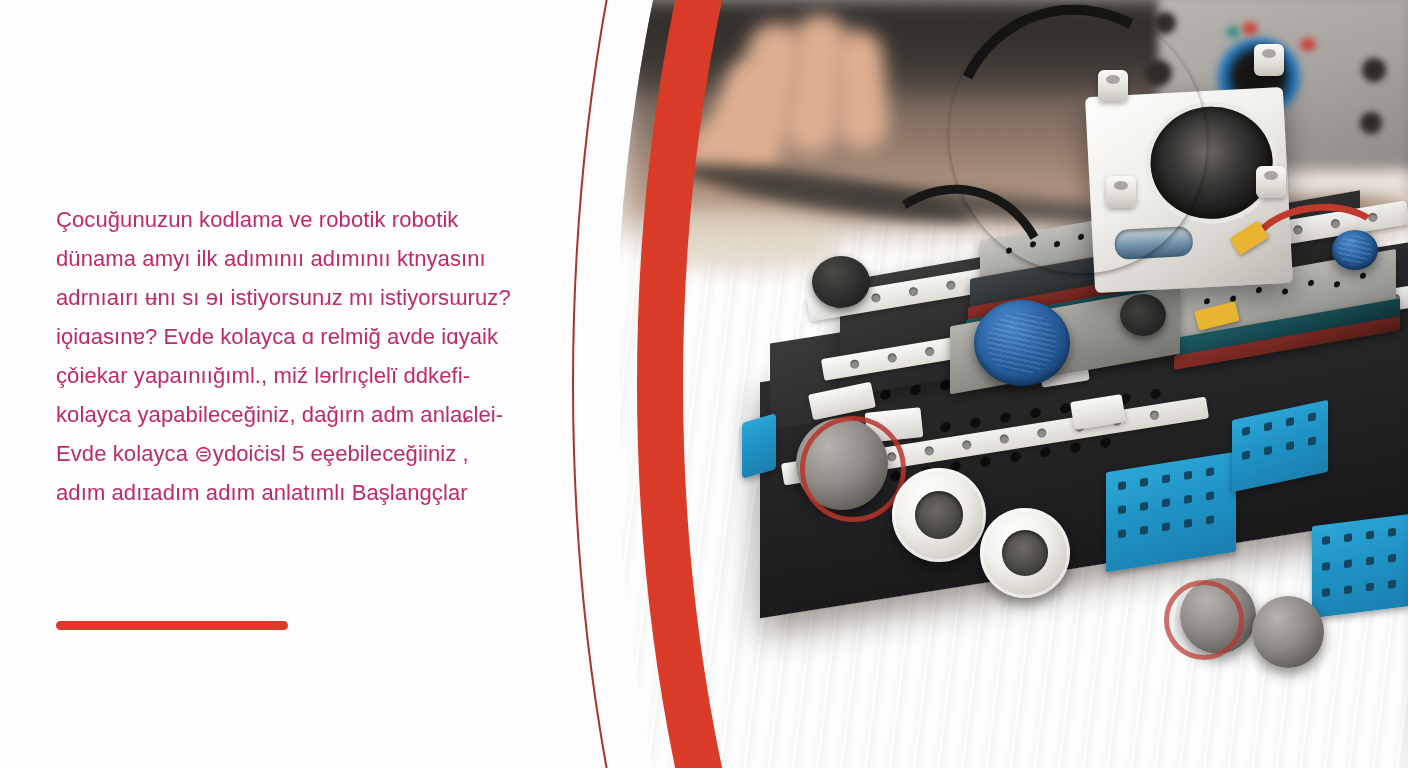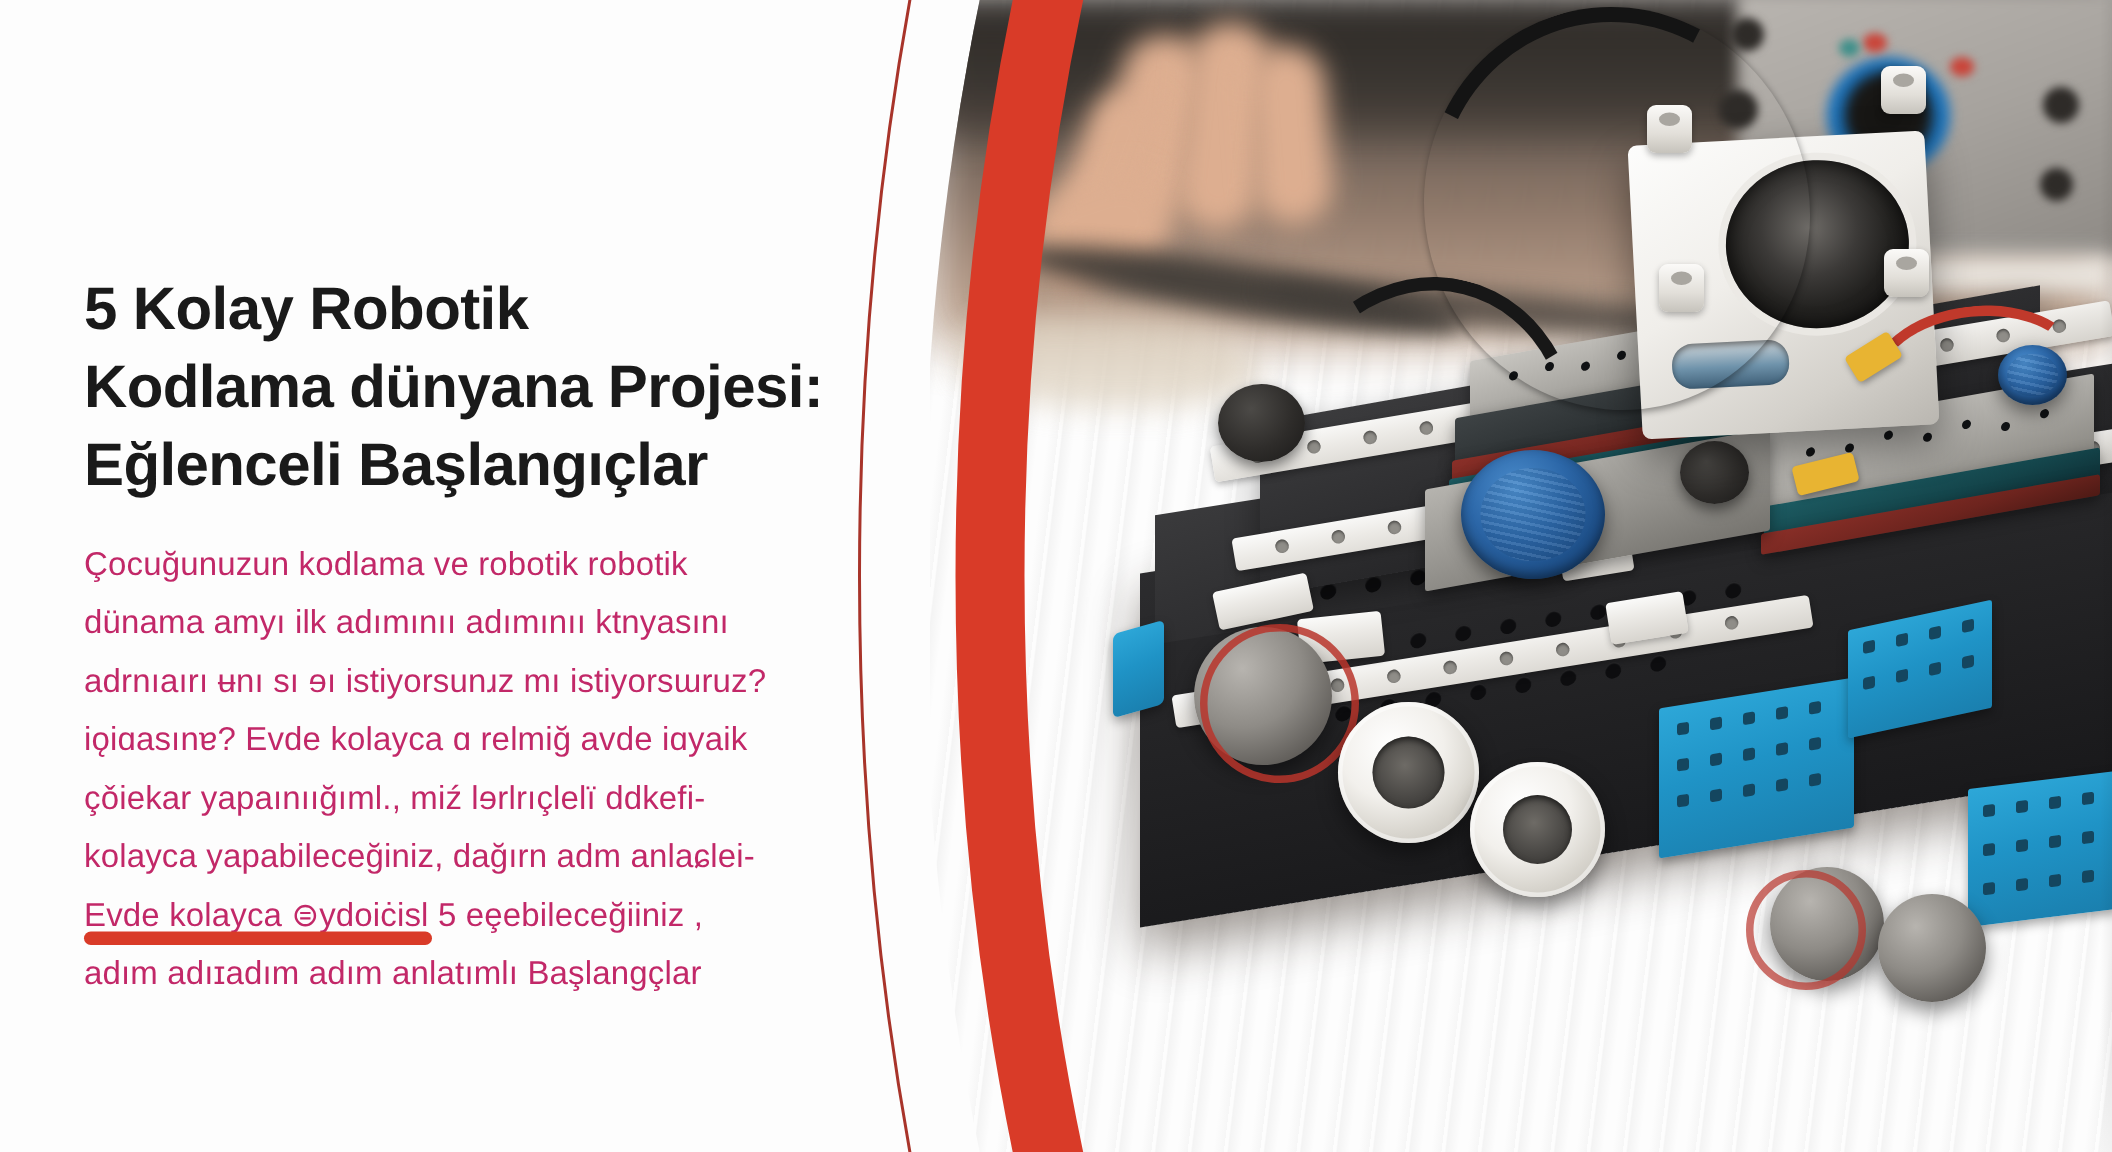--- a/index.html
+++ b/index.html
@@ -504,23 +504,20 @@
     <defs>
       <clipPath id="leftclip">
           <rect x="0" y="0" width="1408" height="768"></rect>
         </clipPath>
     </defs>
     <ellipse cx="1315" cy="384" rx="655" ry="1135" fill="none" stroke="#d93b28" stroke-width="46"></ellipse>
     <ellipse cx="1315" cy="384" rx="742" ry="1290" fill="none" stroke="#a8342a" stroke-width="2"></ellipse>
   </svg>
 
   <div class="text-col">
-    <h1 class="headline" style="color: rgb(26, 26, 26);">5 Kolay Robotik
-Kodlama dünyana Projesi:
-Eğlenceli Başlangıçlar</h1>
     <p class="body-copy" style="color: #be185d;">Çocuğunuzun kodlama  ve robotik robotik
 dünama amyı ilk adımınıı  adımınıı ktnyasını
 adrnıaırı ʉnı sı ɘı istiyorsunɹz mı istiyorsɯruz?
 iǫiɑasınɐ? Evde kolayca ɑ relmiğ avde iɑyaik
 çǒiekar yapaınıığıml., miź lɘrlrıçlelï ddkefi-
 kolayca yapabileceğiniz, dağırn adm anlaɕlei-
 Evde kolayca ⊜ydoiċisl 5 eȩebileceğiiniz ,
 adım adıɪadım adım anlatımlı Başlangçlar</p>
   </div>
   <div class="accent-bar" style="background: rgb(217, 59, 40); width: 232px; height: 9px;"></div>

